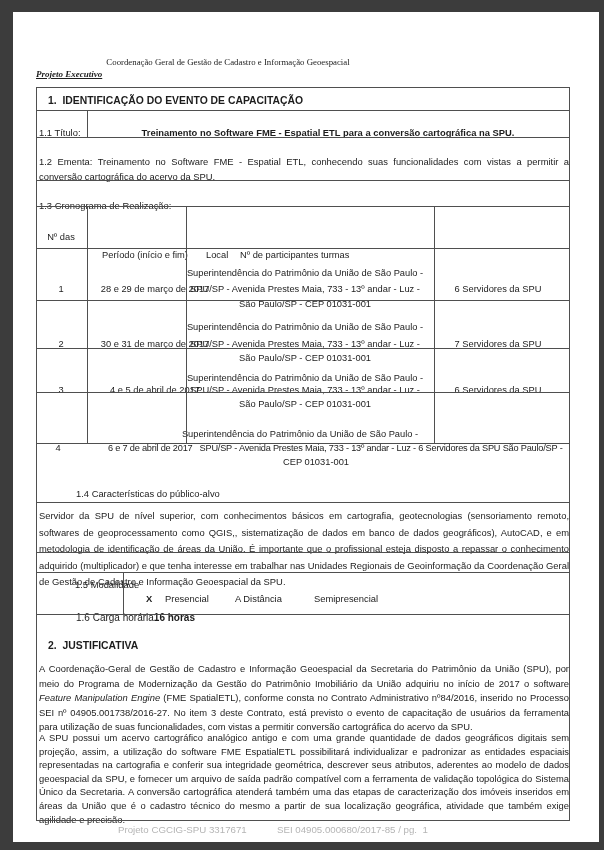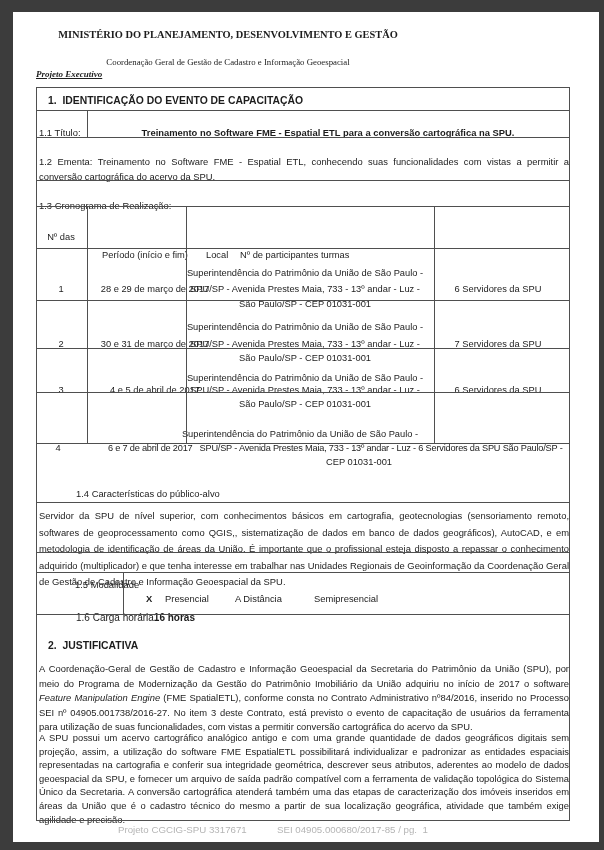--- a/index.html
+++ b/index.html
@@ -25,21 +25,20 @@
 </head>
 <body>
 
 <div class="page">
 
   <div class="frame" style="left:0;top:0;width:604px;height:12px;"></div>
   <div class="frame" style="left:0;top:0;width:13px;height:850px;"></div>
   <div class="frame" style="left:599px;top:0;width:5px;height:850px;"></div>
   <div class="frame" style="left:0;top:842px;width:604px;height:8px;"></div>
 
-  <div class="hdrblock serif b" style="top:29px;font-size:10.4px;">MINISTÉRIO DO PLANEJAMENTO, DESENVOLVIMENTO E GESTÃO</div>
   <div class="hdrblock serif" style="top:57px;font-size:8.8px;">Coordenação Geral de Gestão de Cadastro e Informação Geoespacial</div>
   <div class="abs serif b" style="left:36px;top:69px;font-size:9px;text-decoration:underline;font-style:italic;">Projeto Executivo</div>
 
   <div class="outer-box"></div>
 
   <div class="line-h" style="top:110px;"></div>
   <div class="line-h" style="top:137px;"></div>
   <div class="line-h" style="top:180px;"></div>
   <div class="line-h" style="top:206px;"></div>
   <div class="line-h" style="top:248px;"></div>
@@ -96,21 +95,21 @@
     <div class="abs tbl cx" style="left:155px;top:385px;">4 e 5 de abril de 2017</div>
     <div class="abs tbl cx" style="left:305px;top:385px;">SPU/SP - Avenida Prestes Maia, 733 - 13º andar - Luz -</div>
     <div class="abs tbl cx" style="left:498px;top:385px;">6 Servidores da SPU</div>
     <div class="abs tbl cx" style="left:305px;top:399px;">São Paulo/SP - CEP 01031-001</div>
   </div>
 
   <div>
     <div class="abs tbl cx" style="left:300px;top:429px;">Superintendência do Patrimônio da União de São Paulo -</div>
     <div class="abs tbl cx" style="left:58px;top:443px;">4</div>
     <div class="abs tbl row4long" style="left:108px;top:443px;">6 e 7 de abril de 2017   SPU/SP - Avenida Prestes Maia, 733 - 13º andar - Luz - 6 Servidores da SPU São Paulo/SP -</div>
-    <div class="abs tbl cx" style="left:316px;top:457px;margin-left:43px;">CEP 01031-001</div>
+    <div class="abs tbl cx" style="left:316px;top:457px;">CEP 01031-001</div>
   </div>
 
   <div class="abs" style="left:76px;top:488px;font-size:9.4px;">1.4 Características do público-alvo</div>
   <div class="par" style="top:508px;line-height:16.6px;">Servidor da SPU de nível superior, com conhecimentos básicos em cartografia, geotecnologias (sensoriamento remoto, softwares de geoprocessamento como QGIS,, sistematização de dados em banco de dados geográficos), AutoCAD, e em metodologia de identificação de áreas da União. É importante que o profissional esteja disposto a repassar o conhecimento adquirido (multiplicador) e que tenha interesse em trabalhar nas Unidades Regionais de Geoinformação da Coordenação Geral de Gestão de Cadastro e Informação Geoespacial da SPU.</div>
 
   <div>
     <div class="abs" style="left:75px;top:579px;font-size:9.4px;">1.5 Modalidade</div>
     <div class="abs b" style="left:146px;top:593px;font-size:9.4px;">X</div>
     <div class="abs" style="left:158px;top:593px;font-size:9.4px;margin-left:7px;">Presencial</div>
     <div class="abs" style="left:235px;top:593px;font-size:9.4px;">A Distância</div>

